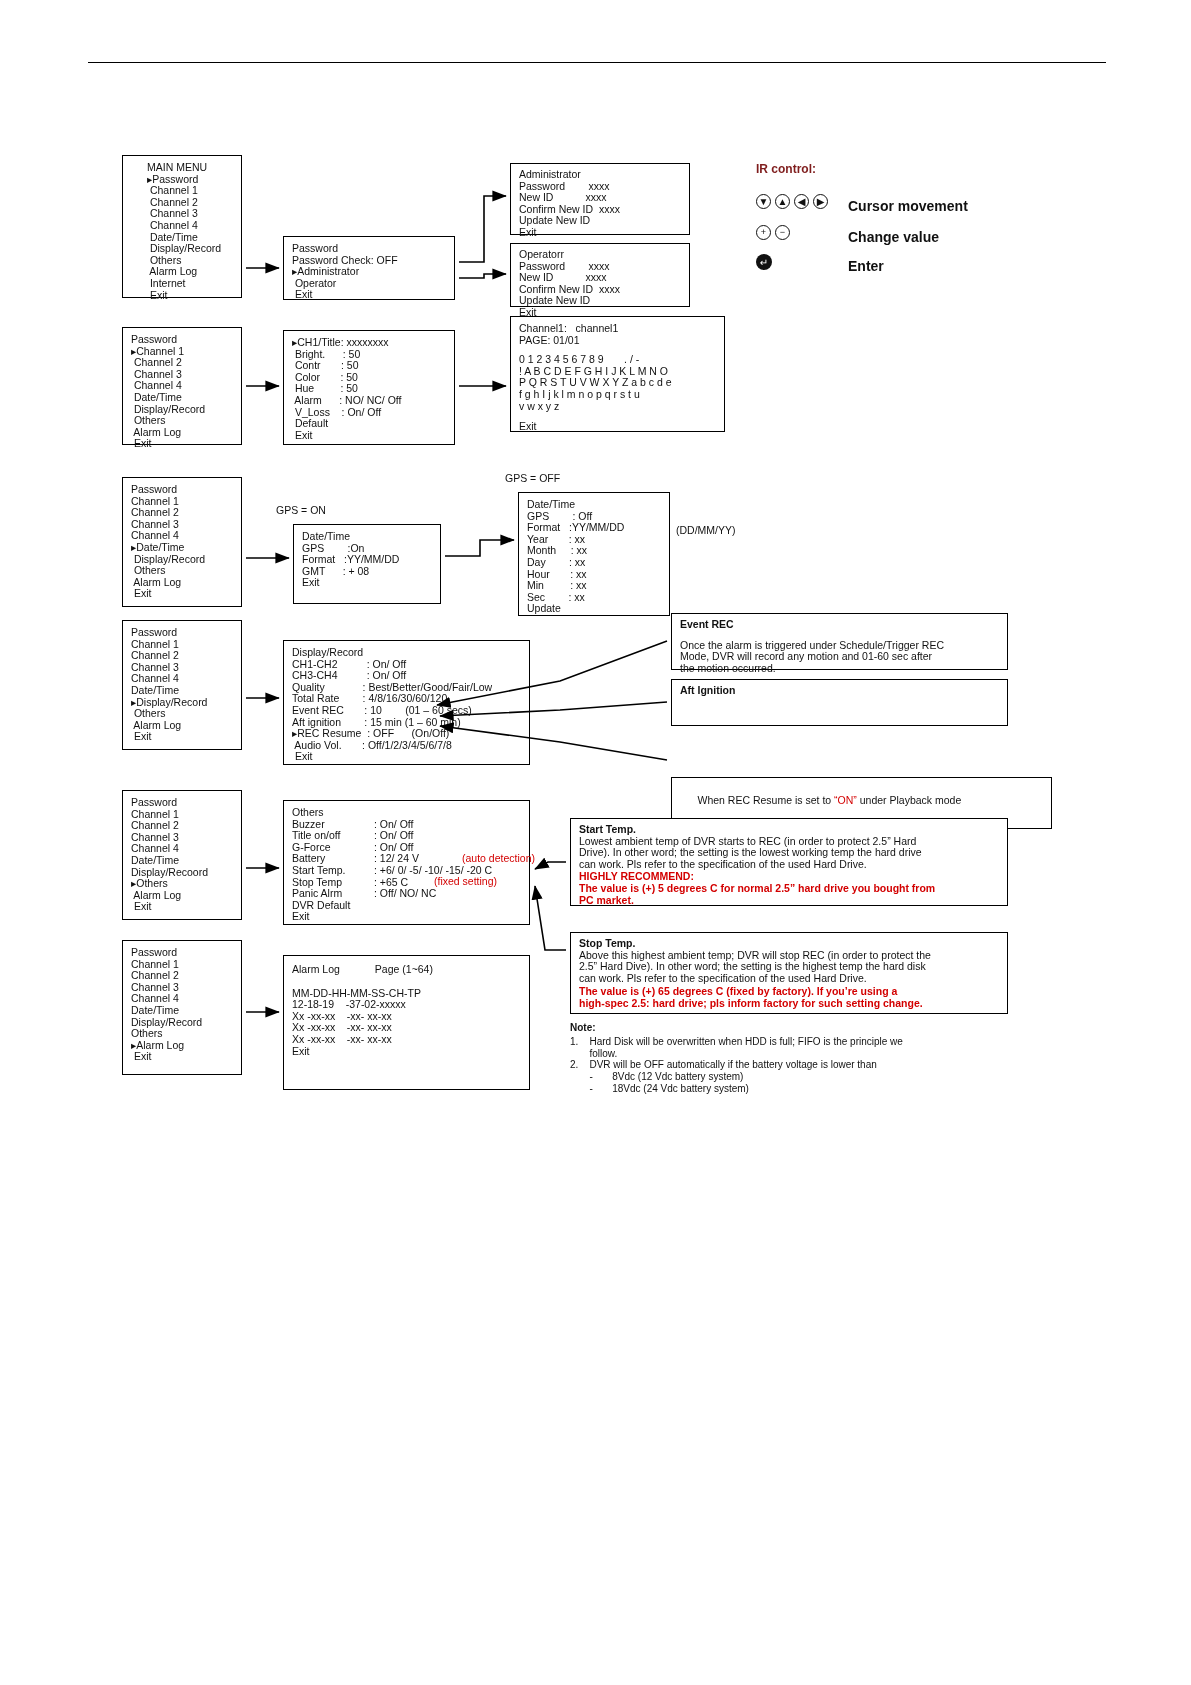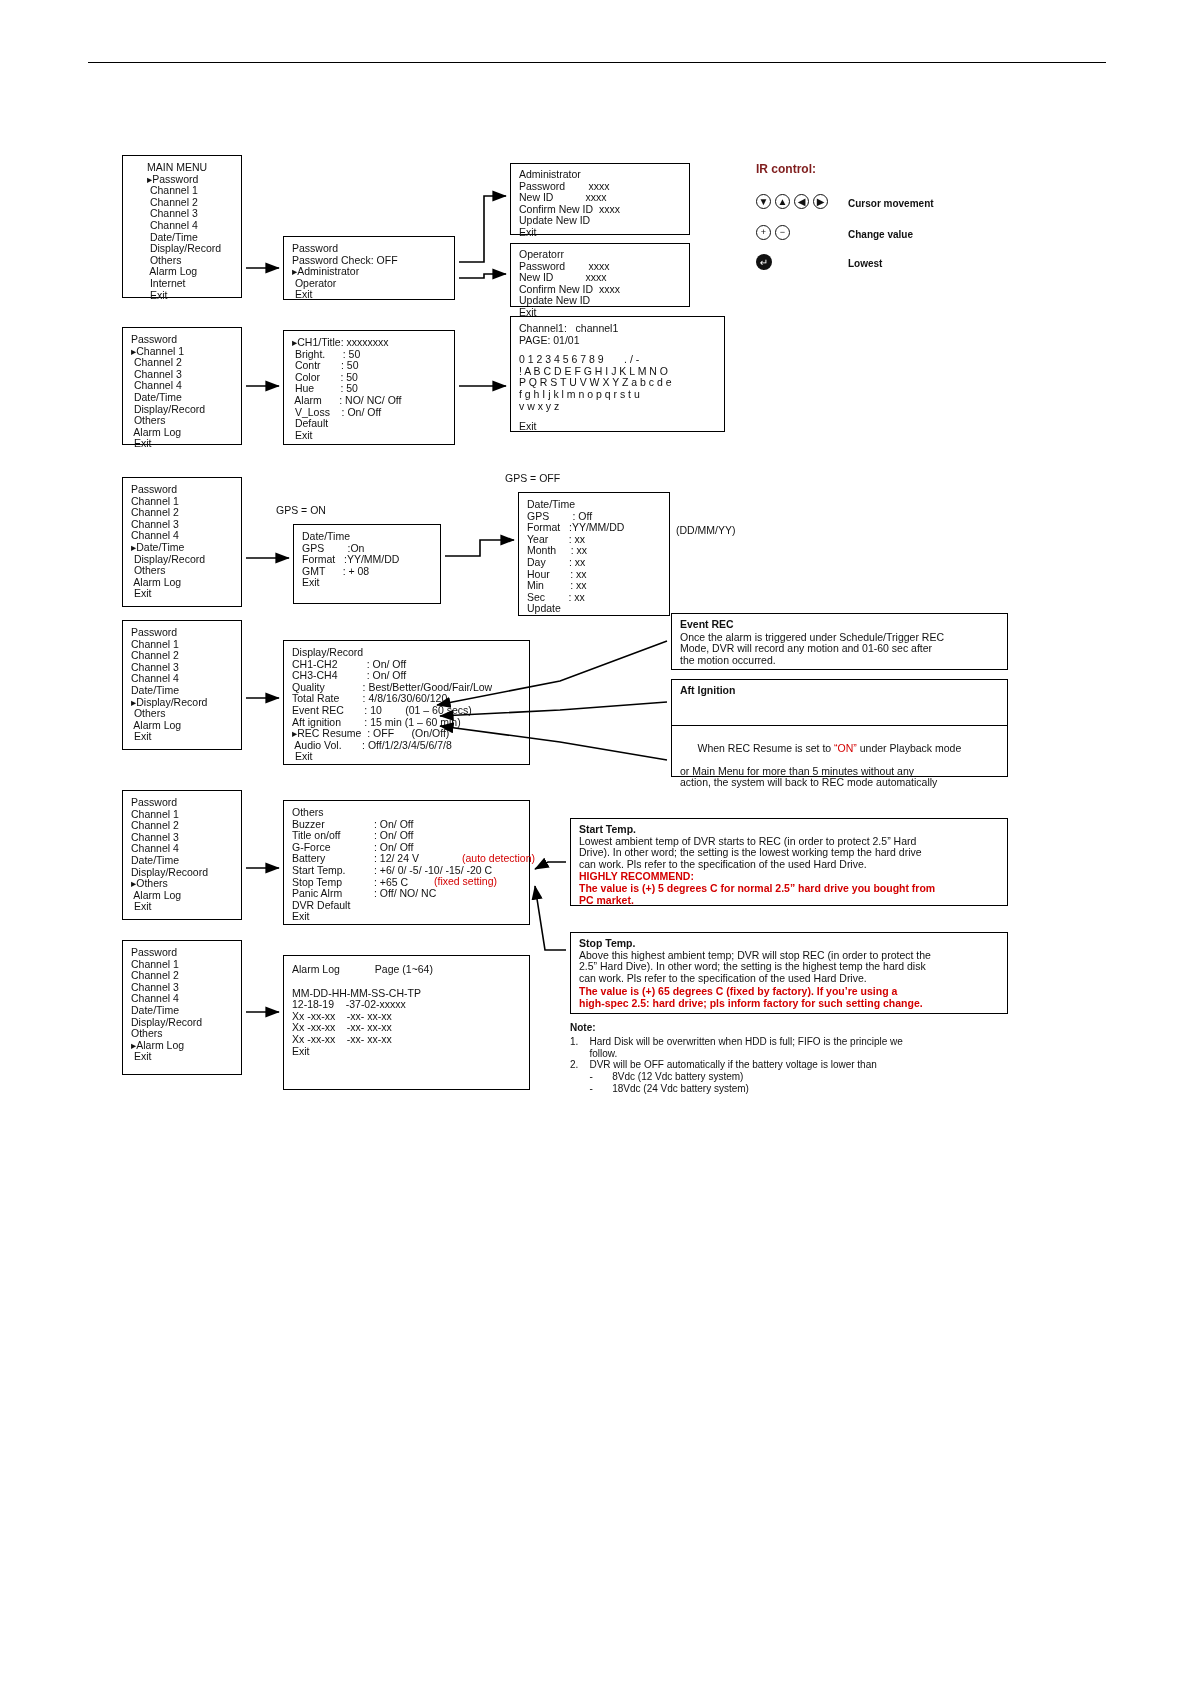--- a/index.html
+++ b/index.html
@@ -9,21 +9,21 @@
   .title{position:absolute;left:268px;top:108px;font-size:26px;font-weight:bold;letter-spacing:.5px;color:#000;}
   .box{position:absolute;border:1.3px solid #000;background:#fff;box-sizing:border-box;}
   .lines{font-size:10.5px;line-height:11.6px;white-space:pre;color:#111;}
   .cap{position:absolute;font-size:10.5px;line-height:12px;white-space:pre;color:#111;}
   .capb{font-weight:bold;}
   .note{position:absolute;font-size:10px;line-height:11.5px;white-space:pre;color:#111;}
   .red{color:#d30000;}
   .redb{color:#d30000;font-weight:bold;}
   svg.arrows{position:absolute;left:0;top:0;width:1191px;height:1685px;pointer-events:none;}
   .irlabel{position:absolute;font-size:12px;font-weight:bold;color:#7f1d1d;white-space:pre;}
-  .irrow{position:absolute;font-size:10px;font-weight:bold;color:#111;white-space:pre;}
+  .irrow{position:absolute;font-size:14px;font-weight:bold;color:#111;white-space:pre;}
   .kc{position:absolute;border:1.2px solid #111;border-radius:50%;width:15px;height:15px;box-sizing:border-box;display:flex;align-items:center;justify-content:center;font-size:9px;line-height:9px;color:#111;}
   .kcf{position:absolute;border-radius:50%;width:16px;height:16px;background:#111;color:#fff;display:flex;align-items:center;justify-content:center;font-size:10px;}
   .cursor{position:absolute;font-size:10px;line-height:10px;}
 </style>
 </head>
 <body>
 
 <div class="page">
 
   <div class="hrule"></div>
@@ -83,21 +83,21 @@
   <div class="kc" style="left:813px;top:194px;">
       <span class="cursor">▶</span>
     </div>
   <div class="irrow" style="left:848px;top:198px;">Cursor movement</div>
 
   <div class="kc" style="left:756px;top:225px;">+</div>
   <div class="kc" style="left:775px;top:225px;">−</div>
   <div class="irrow" style="left:848px;top:229px;">Change value</div>
 
   <div class="kcf" style="left:756px;top:254px;">↵</div>
-  <div class="irrow" style="left:848px;top:258px;">Lowest</div>
+  <div class="irrow" style="left:848px;top:258px;">Enter</div>
 
   <div class="box" style="left:122px;top:327px;width:120px;height:118px;">
     <div class="lines" style="padding:6px 0 0 8px;">Password
 ▸Channel 1
  Channel 2
  Channel 3
  Channel 4
  Date/Time
  Display/Record
  Others
@@ -186,30 +186,30 @@
 Total Rate        : 4/8/16/30/60/120
 Event REC       : 10        (01 – 60 secs)
 Aft ignition        : 15 min (1 – 60 min)
 ▸REC Resume  : OFF      (On/Off)
  Audio Vol.       : Off/1/2/3/4/5/6/7/8
  Exit</div>
   </div>
 
   <div class="box" style="left:671px;top:613px;width:337px;height:57px;">
     <div class="lines capb" style="padding:5px 0 0 8px;">Event REC</div>
-    <div class="lines" style="padding:1px 0 0 8px;">Once the alarm is triggered under Schedule/Trigger REC
+    <div class="lines" style="padding:1px 0 0 8px;margin-top:8px;">Once the alarm is triggered under Schedule/Trigger REC
 Mode, DVR will record any motion and 01-60 sec after
 the motion occurred.</div>
   </div>
 
   <div class="box" style="left:671px;top:679px;width:337px;height:47px;">
     <div class="lines capb" style="padding:5px 0 0 8px;">Aft Ignition</div>
   </div>
 
-  <div class="box" style="left:671px;top:725px;width:337px;height:52px;">
+  <div class="box" style="left:671px;top:777px;width:381px;height:52px;">
     <div class="lines" style="padding:5px 0 0 8px;">
       <span>When REC Resume is set to </span><span class="red">“ON”</span><span> under Playback mode</span>
     </div>
     <div class="lines" style="padding:0 0 0 8px;">or Main Menu for more than 5 minutes without any
 action, the system will back to REC mode automatically</div>
   </div>
 
   <div class="box" style="left:122px;top:790px;width:120px;height:130px;">
     <div class="lines" style="padding:6px 0 0 8px;">Password
 Channel 1

